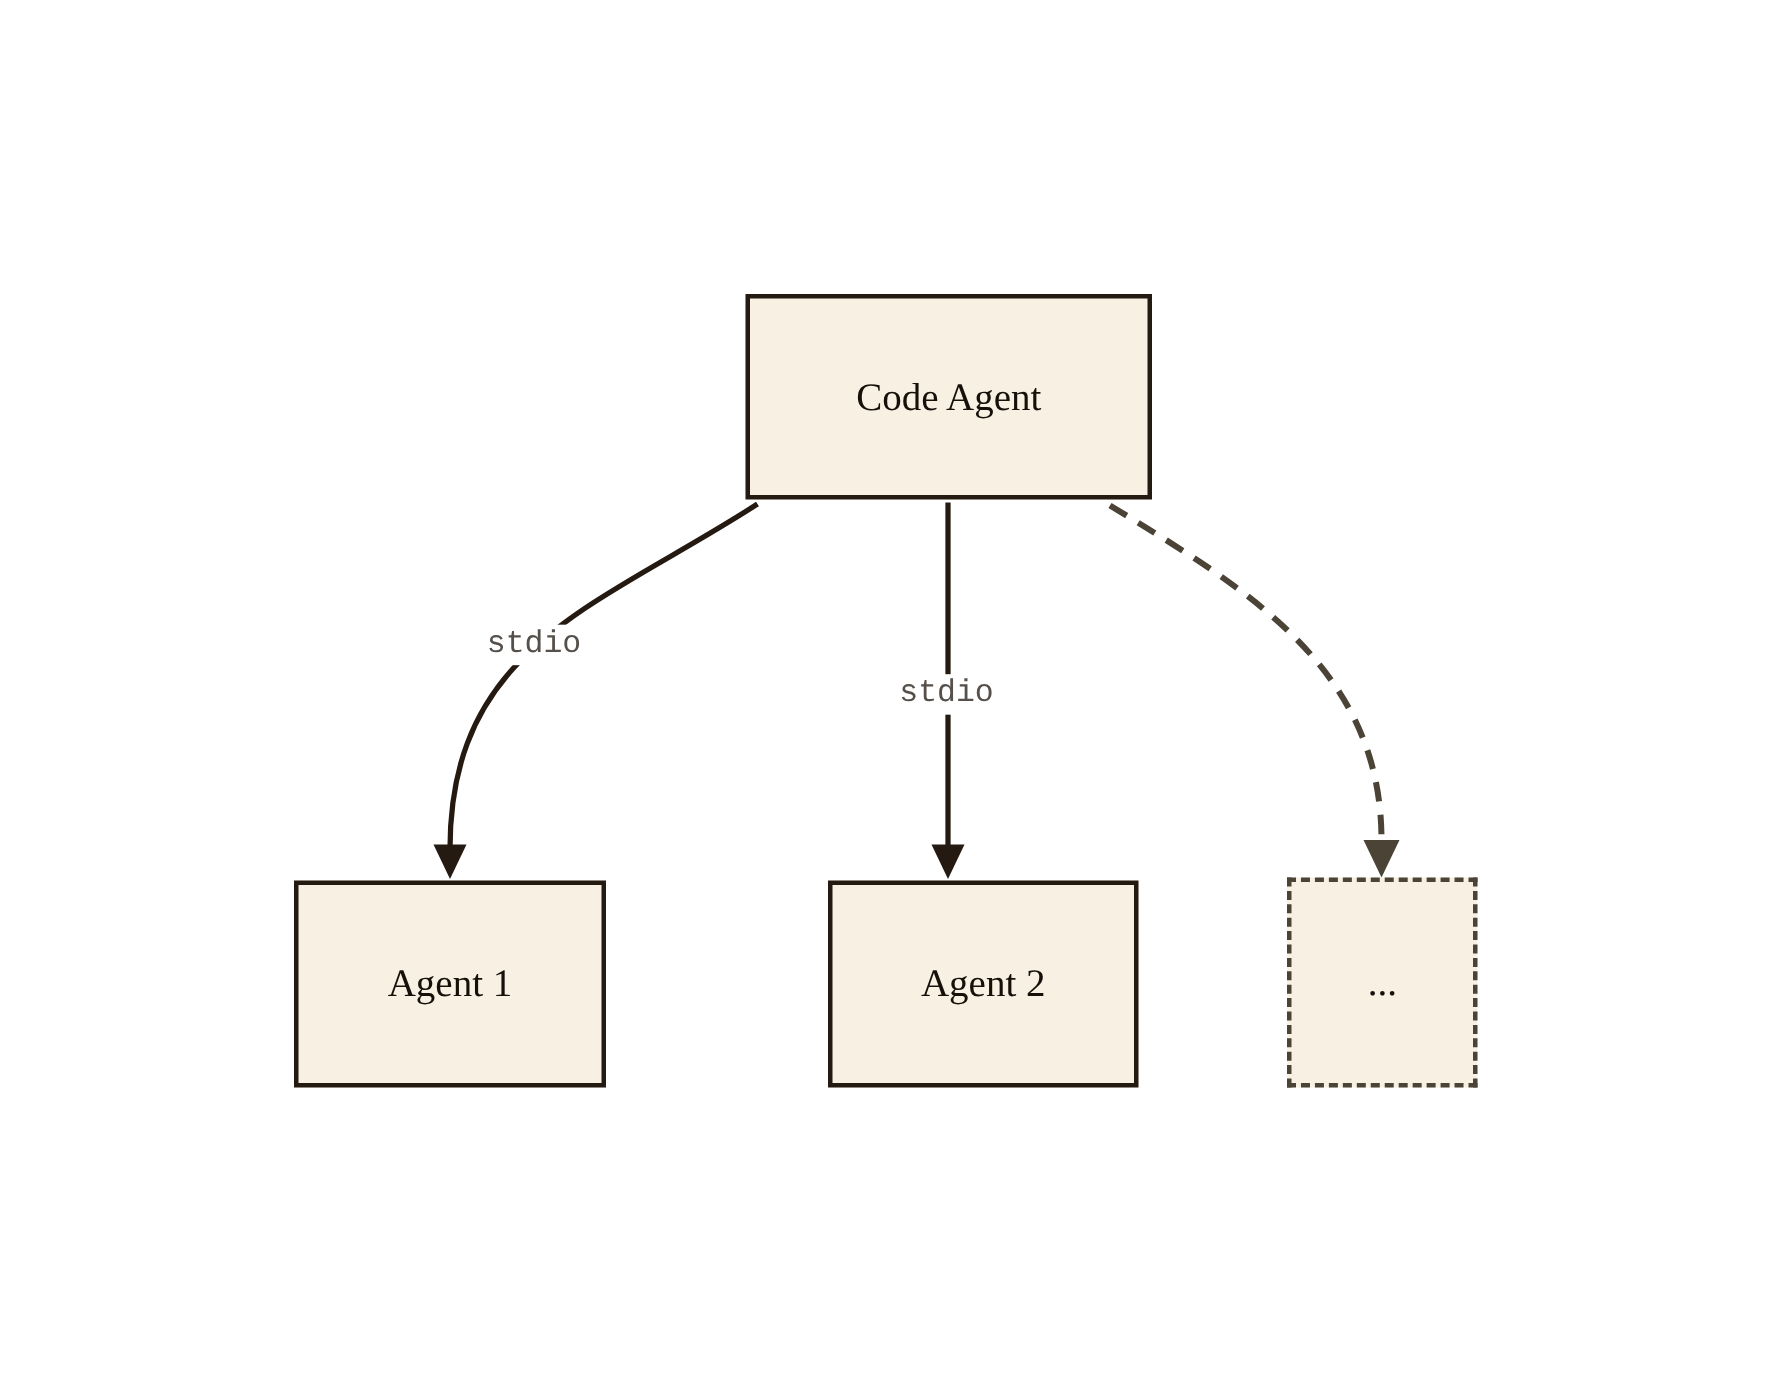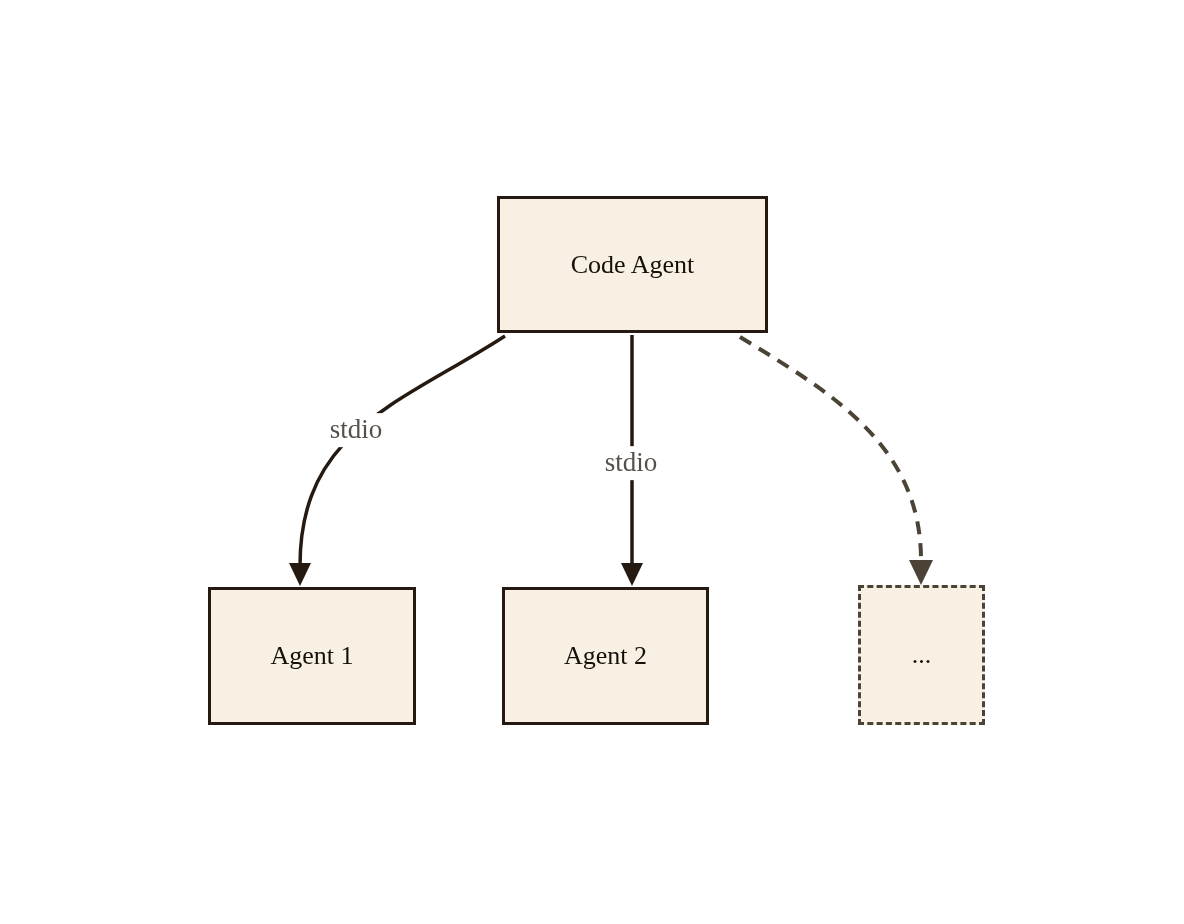--- a/index.html
+++ b/index.html
@@ -30,22 +30,22 @@
     justify-content: center;
     color: var(--node-text);
     font-size: 26px;
     line-height: 1;
     z-index: 2;
   }
   .node.dashed {
     border: 3px dashed var(--edge-dashed);
   }
   #node-code-editor { left: 497px; top: 196px; width: 271px; height: 137px; }
-  #node-agent1      { left: 208px; top: 587px; width: 208px; height: 138px; }
-  #node-agent2      { left: 502px; top: 587px; width: 207px; height: 138px; }
+  #node-agent1      { left: 196px; top: 587px; width: 208px; height: 138px; }
+  #node-agent2      { left: 552px; top: 587px; width: 207px; height: 138px; }
   #node-more        { left: 858px; top: 585px; width: 127px; height: 140px; }
   .edges {
     position: absolute;
     left: 0; top: 0;
     width: 1184px;
     height: 924px;
     z-index: 1;
   }
   .edge-solid {
     fill: none;
@@ -58,25 +58,26 @@
     stroke-width: 4;
     stroke-dasharray: 13 9;
   }
   .arrowhead-solid { fill: var(--edge-solid); stroke: none; }
   .arrowhead-dashed { fill: var(--edge-dashed); stroke: none; }
   .edge-label {
     position: absolute;
     transform: translate(-50%, -50%);
     background: var(--background);
     color: var(--edge-label);
-    font-size: 27px;
+    font-size: 21px;
     line-height: 1.1;
     padding: 2px 7px;
     z-index: 3;
     white-space: nowrap;
+    font-family: Liberation Mono, monospace;
   }
   #edge-label-agent1 { left: 356px; top: 430px; }
   #edge-label-agent2 { left: 631px; top: 463px; }
 </style>
 </head>
 <body>
 
 <div class="canvas">
 
   <svg class="edges" viewBox="0 0 1184 924" xmlns="http://www.w3.org/2000/svg">

